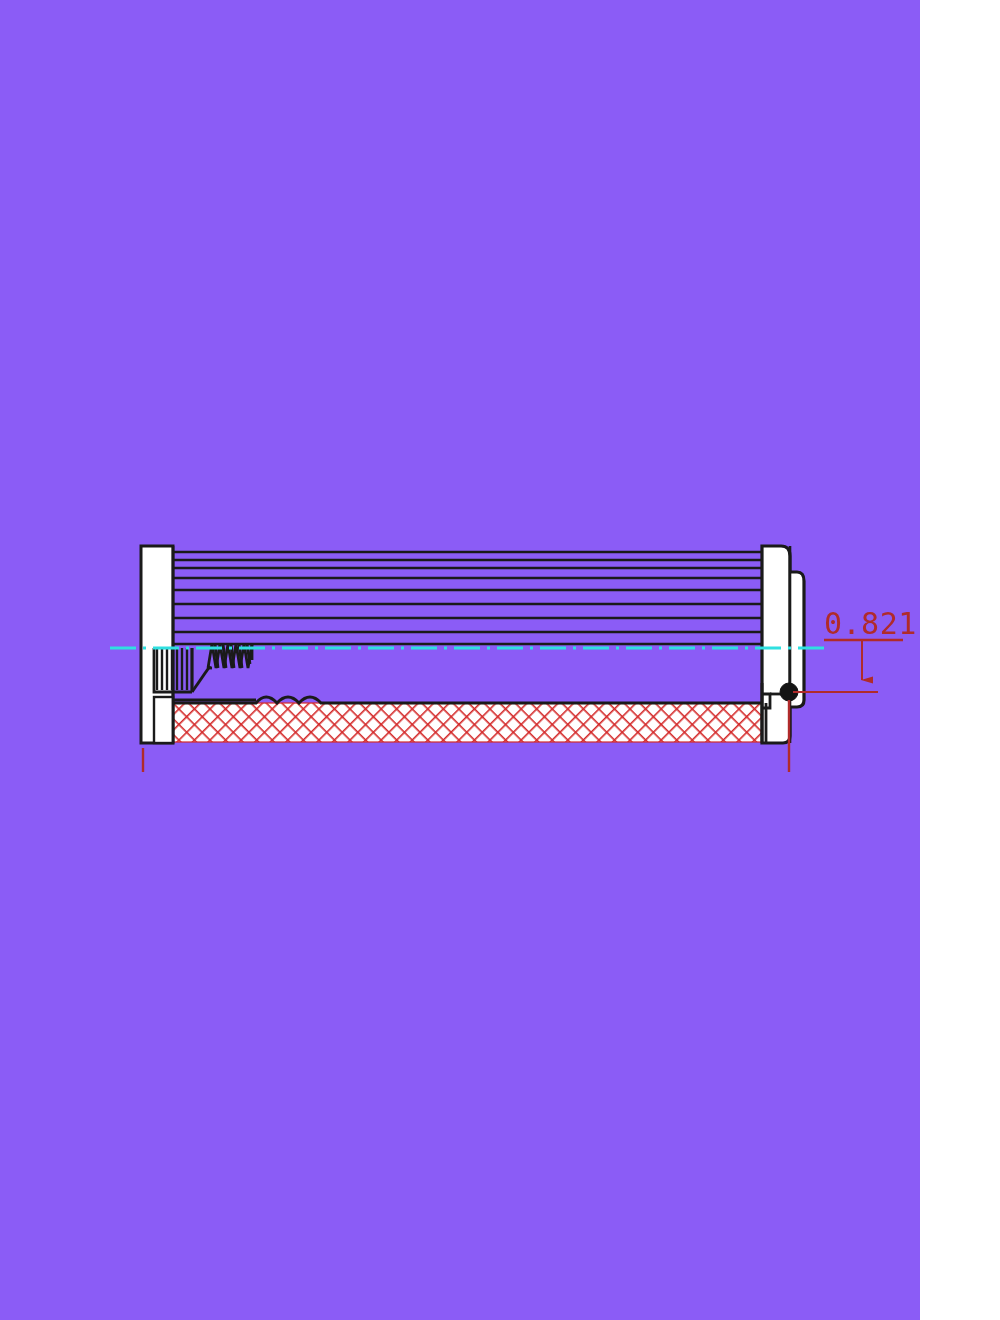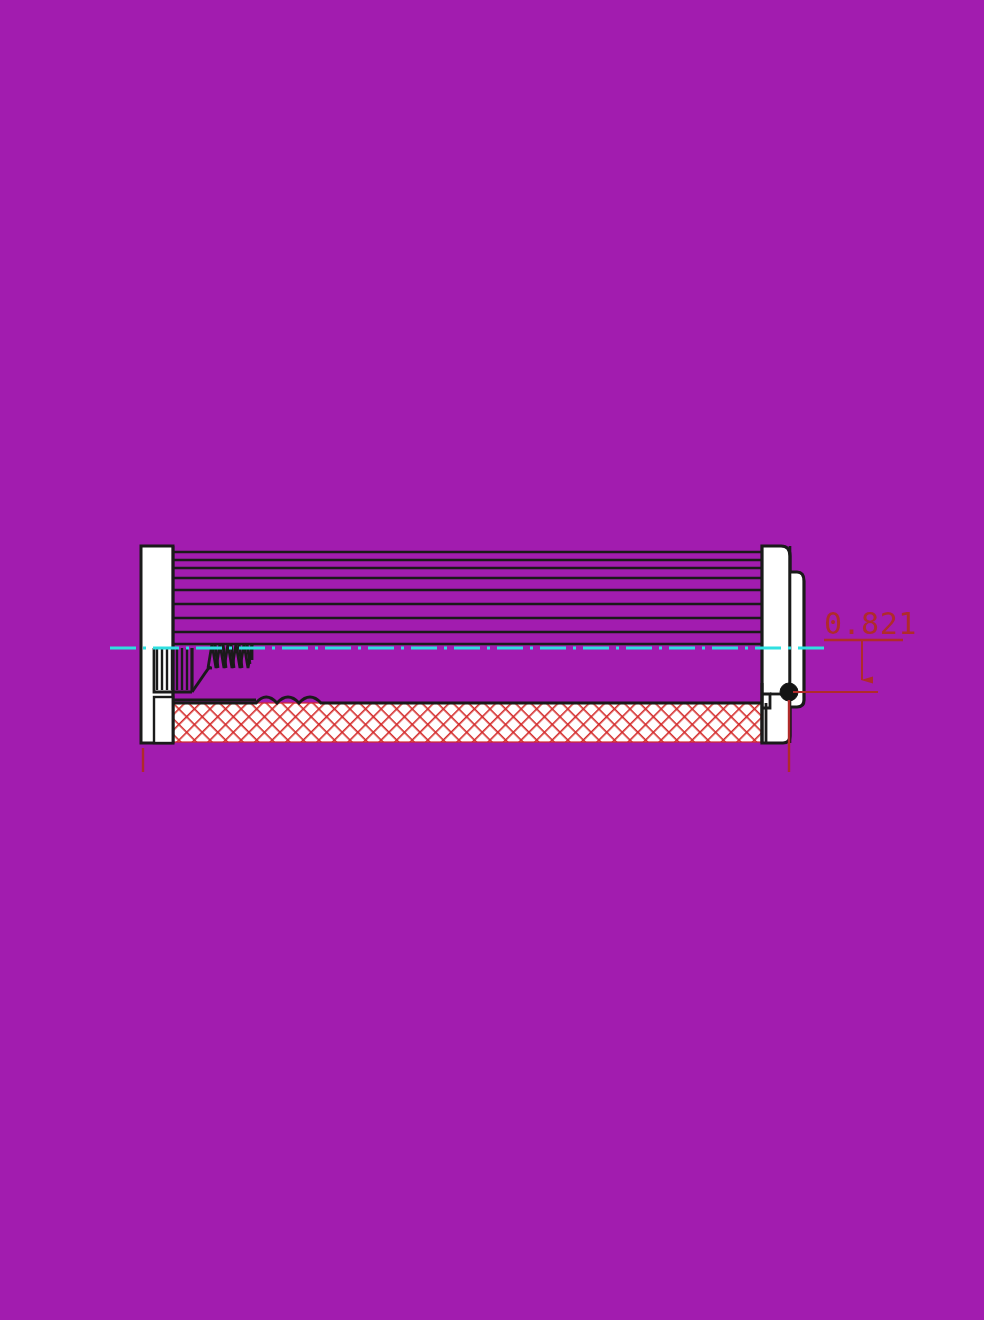--- a/index.html
+++ b/index.html
@@ -8,23 +8,24 @@
     background: #ffffff;
   }
   body {
     width: 1000px;
     height: 1320px;
     font-family: "DejaVu Sans Mono", monospace;
     overflow: hidden;
   }
   #drawing-canvas {
     position: relative;
-    width: 984px;
+    width: 892px;
     height: 1320px;
-    background: #a21caf;
+    background: #8b5cf6;
+    padding-left: 28px;
   }
   #cad-svg {
     position: absolute;
     left: 0;
     top: 0;
     display: block;
   }
   .dim-text {
     font-family: "DejaVu Sans Mono", monospace;
     font-size: 30px;

